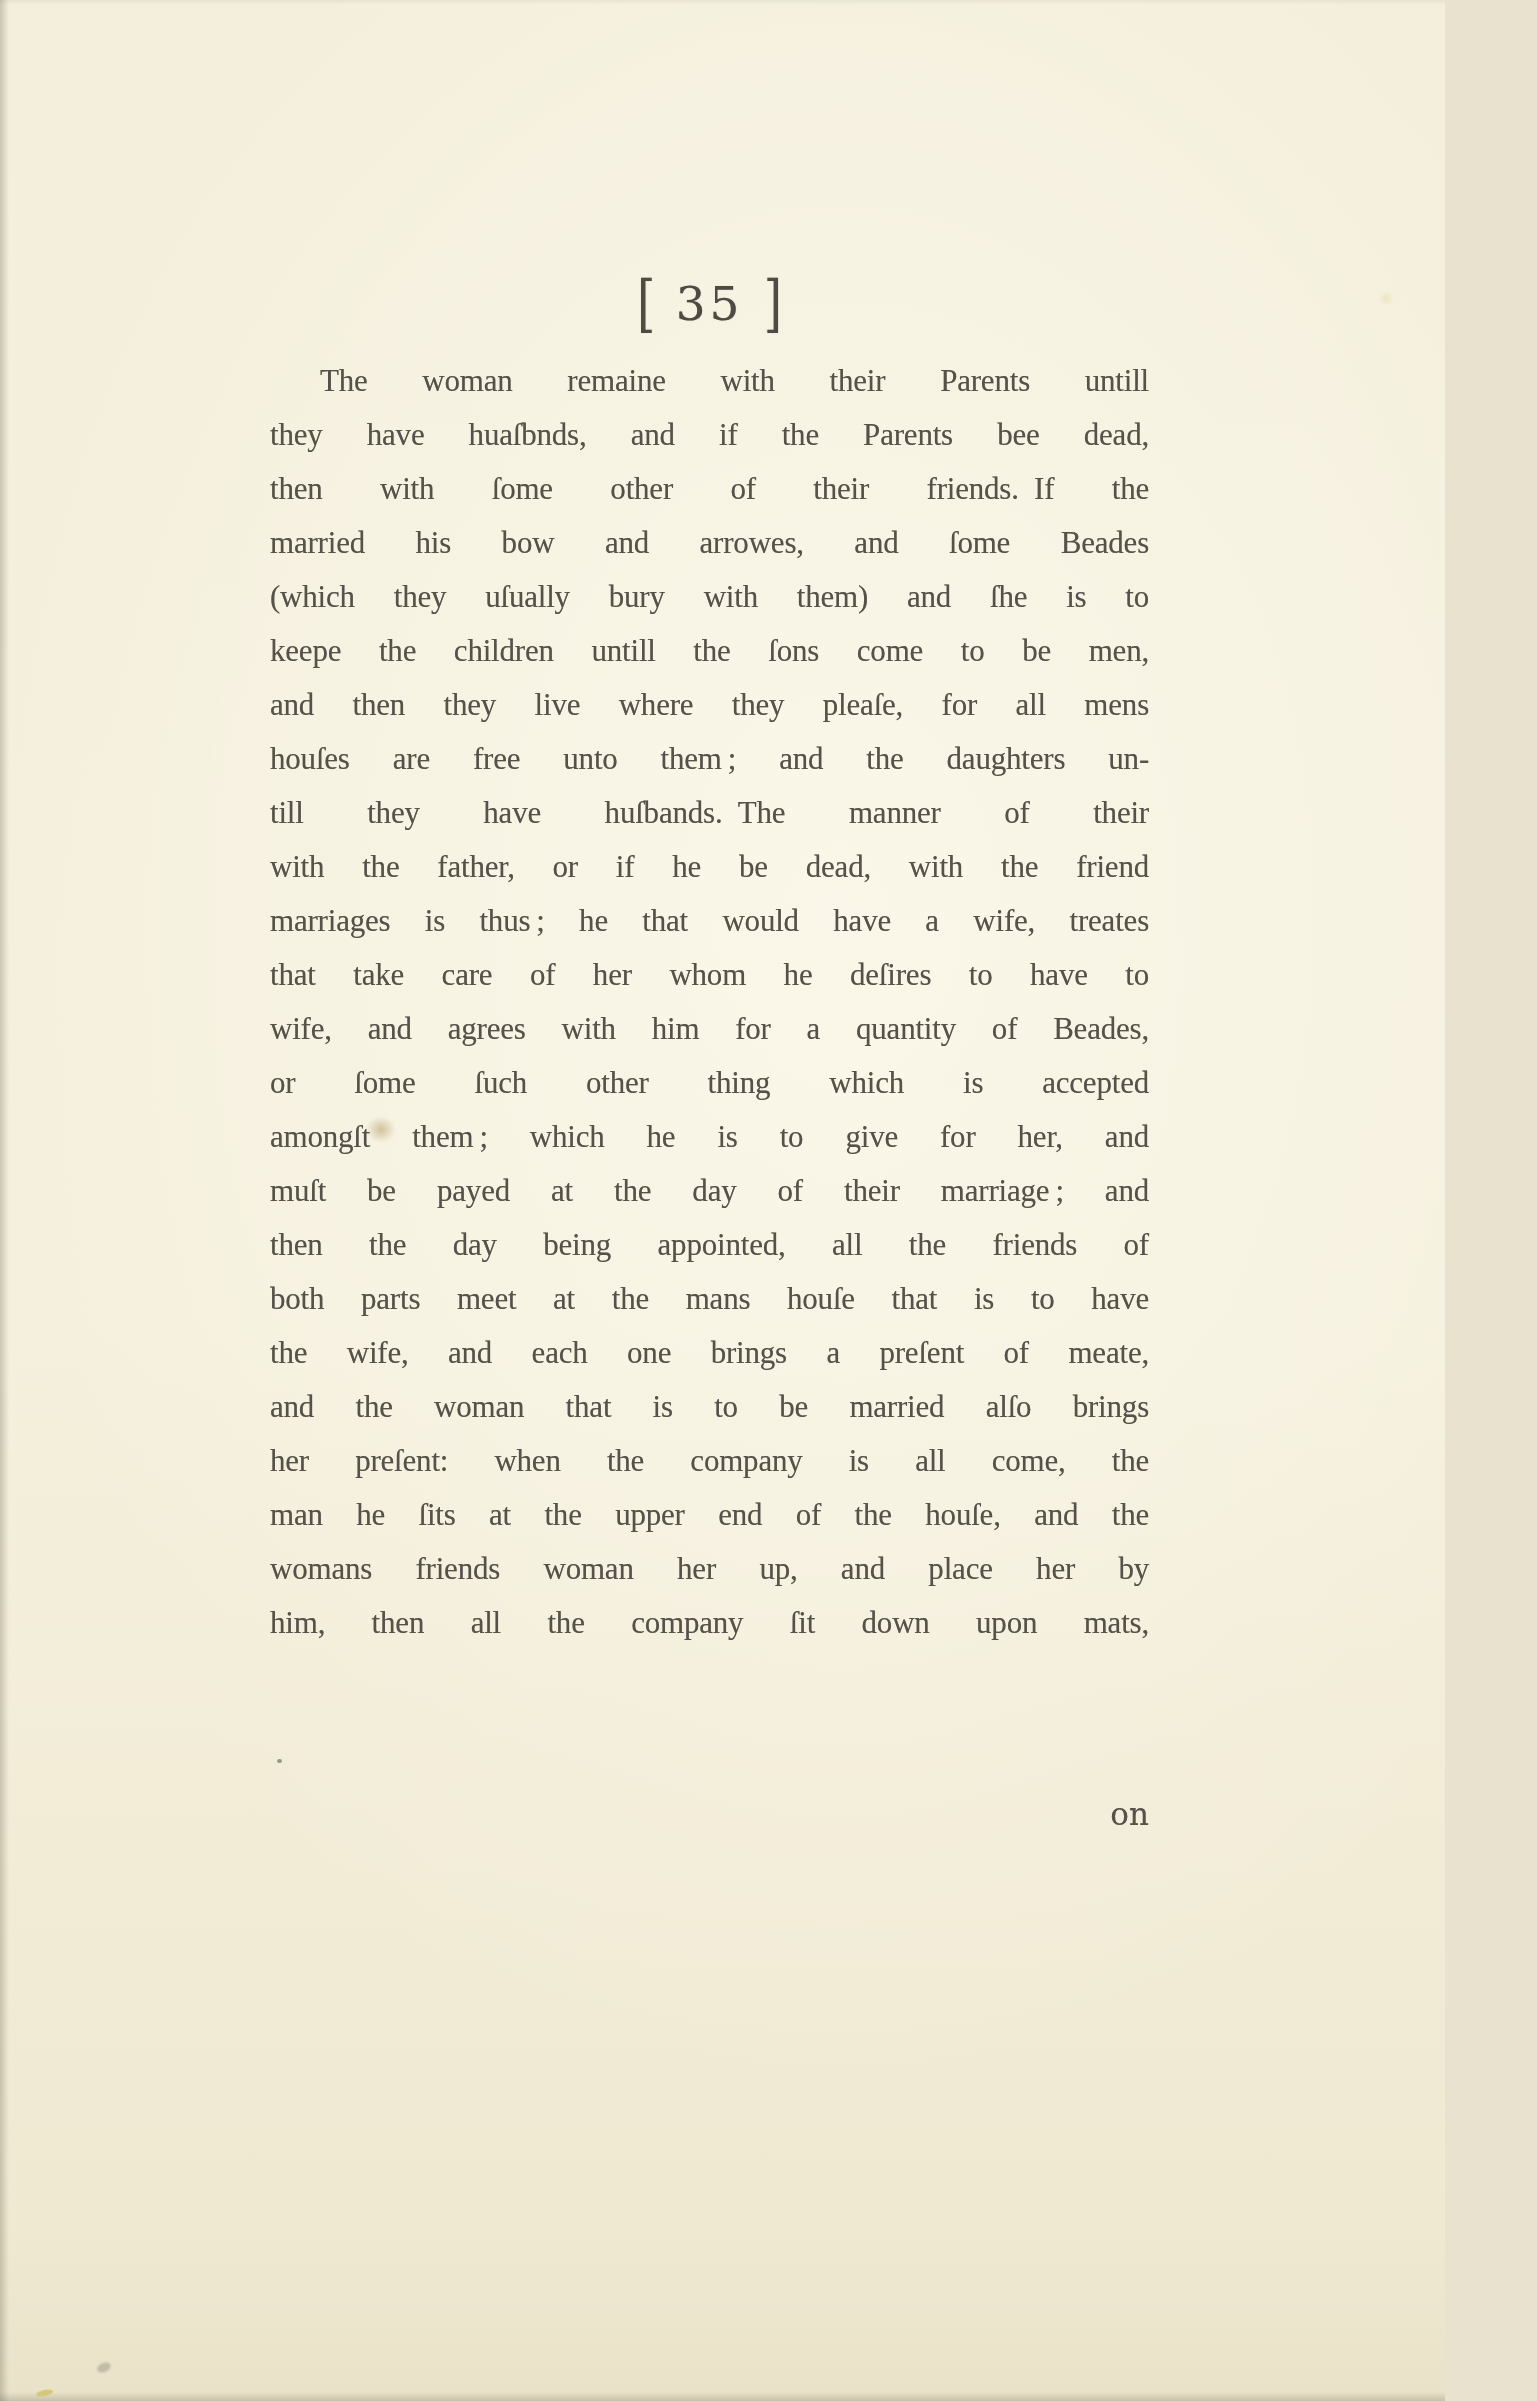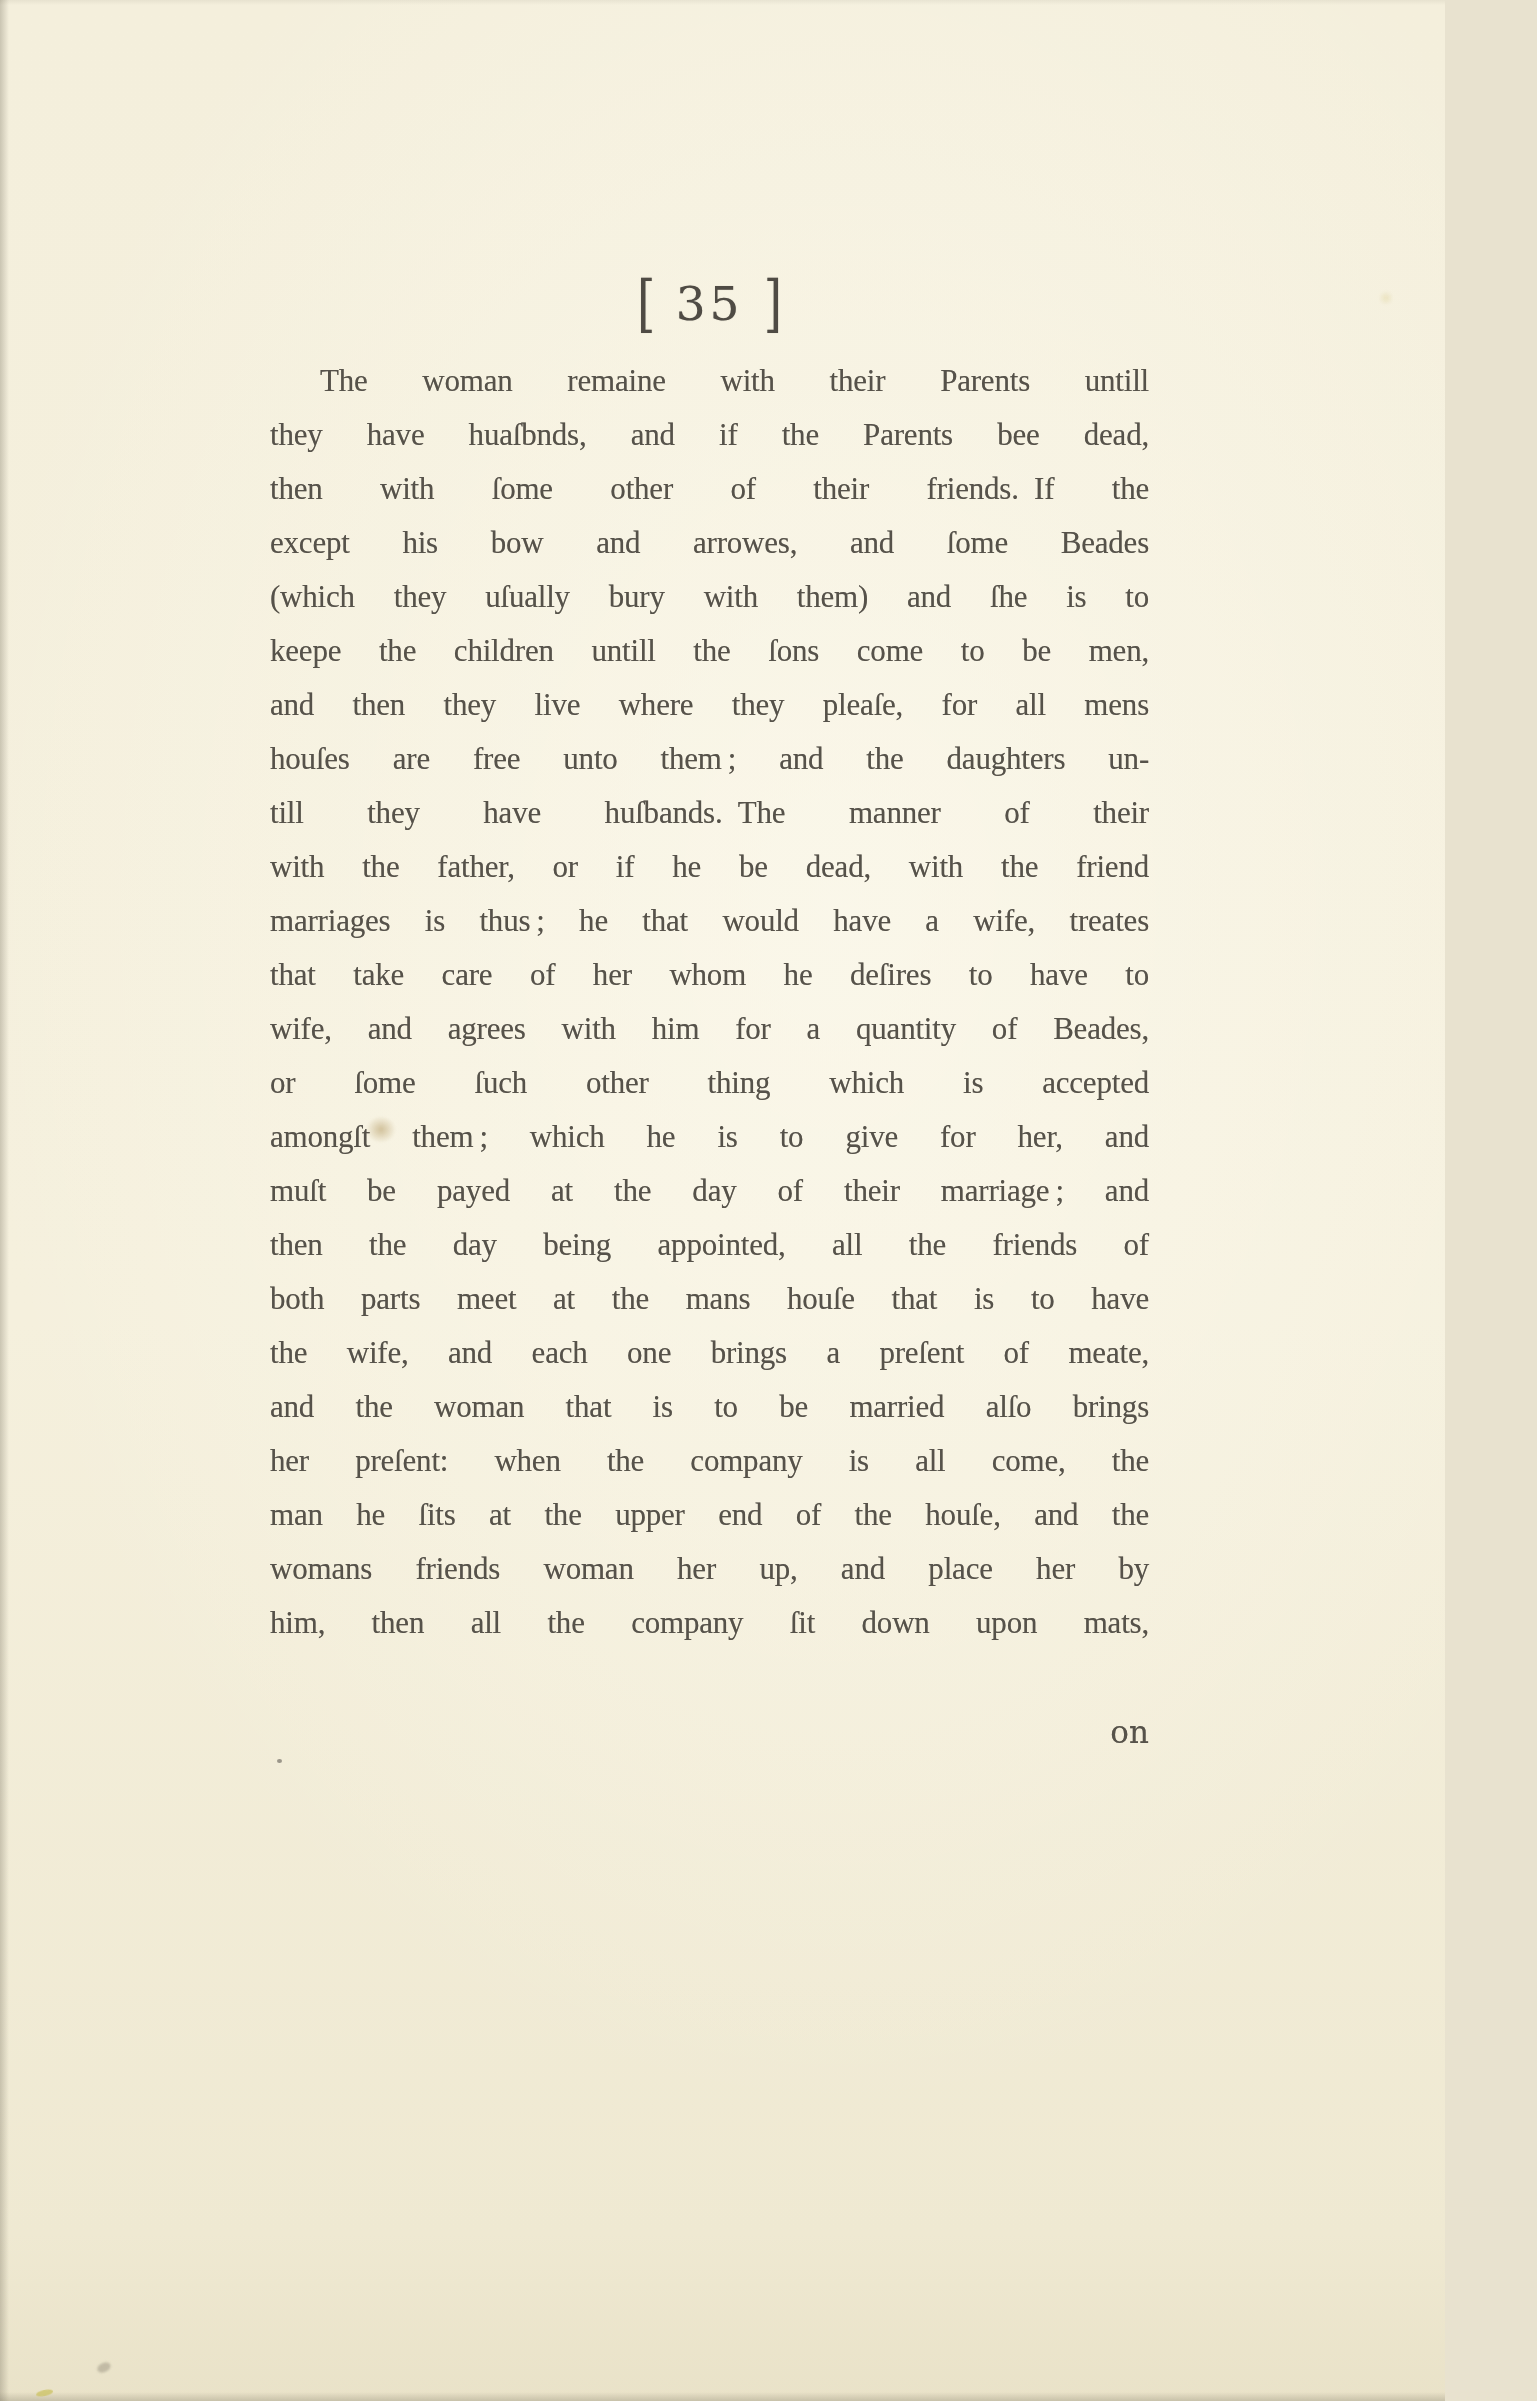--- a/index.html
+++ b/index.html
@@ -71,21 +71,21 @@
     white-space: normal;
     height: 54px;
     overflow: visible;
     font-family: Liberation Serif, serif;
   }
   .text-block .line.first { text-indent: 50px; }
   
   .catchword-row {
     position: absolute;
     left: 270px;
-    top: 1705px;
+    top: 1787px;
     width: 879px;
     font-size: 31px;
     line-height: 54px;
     text-align: right;
     text-shadow: 0 0 0.6px rgba(72,68,60,0.45);
   }
   
   .stain-mid {
     position: absolute; left: 366px; top: 1116px; width: 30px; height: 27px;
     background: radial-gradient(ellipse at 50% 50%, rgba(178,152,96,0.55), rgba(178,152,96,0.0) 70%);
@@ -139,21 +139,21 @@
   <div class="edge-bottom"></div>
 
   <div class="header">
     <span class="bracket open">[</span><span class="number">35</span><span class="bracket close">]</span>
   </div>
 
   <div class="text-block">
       <div class="line first">The woman remaine with their Parents untill</div>
       <div class="line">they have huaſbnds, and if the Parents bee dead,</div>
       <div class="line">then with ſome other of their friends. If the</div>
-      <div class="line">except his bow and arrowes, and ſome Beades</div>
+      <div class="line">married his bow and arrowes, and ſome Beades</div>
       <div class="line">(which they uſually bury with them) and ſhe is to</div>
       <div class="line">keepe the children untill the ſons come to be men,</div>
       <div class="line">and then they live where they pleaſe, for all mens</div>
       <div class="line">houſes are free unto them ; and the daughters un-</div>
       <div class="line">till they have huſbands. The manner of their</div>
       <div class="line">with the father, or if he be dead, with the friend</div>
       <div class="line">marriages is thus ; he that would have a wife, treates</div>
       <div class="line">that take care of her whom he deſires to have to</div>
       <div class="line">wife, and agrees with him for a quantity of Beades,</div>
       <div class="line">or ſome ſuch other thing which is accepted</div>

